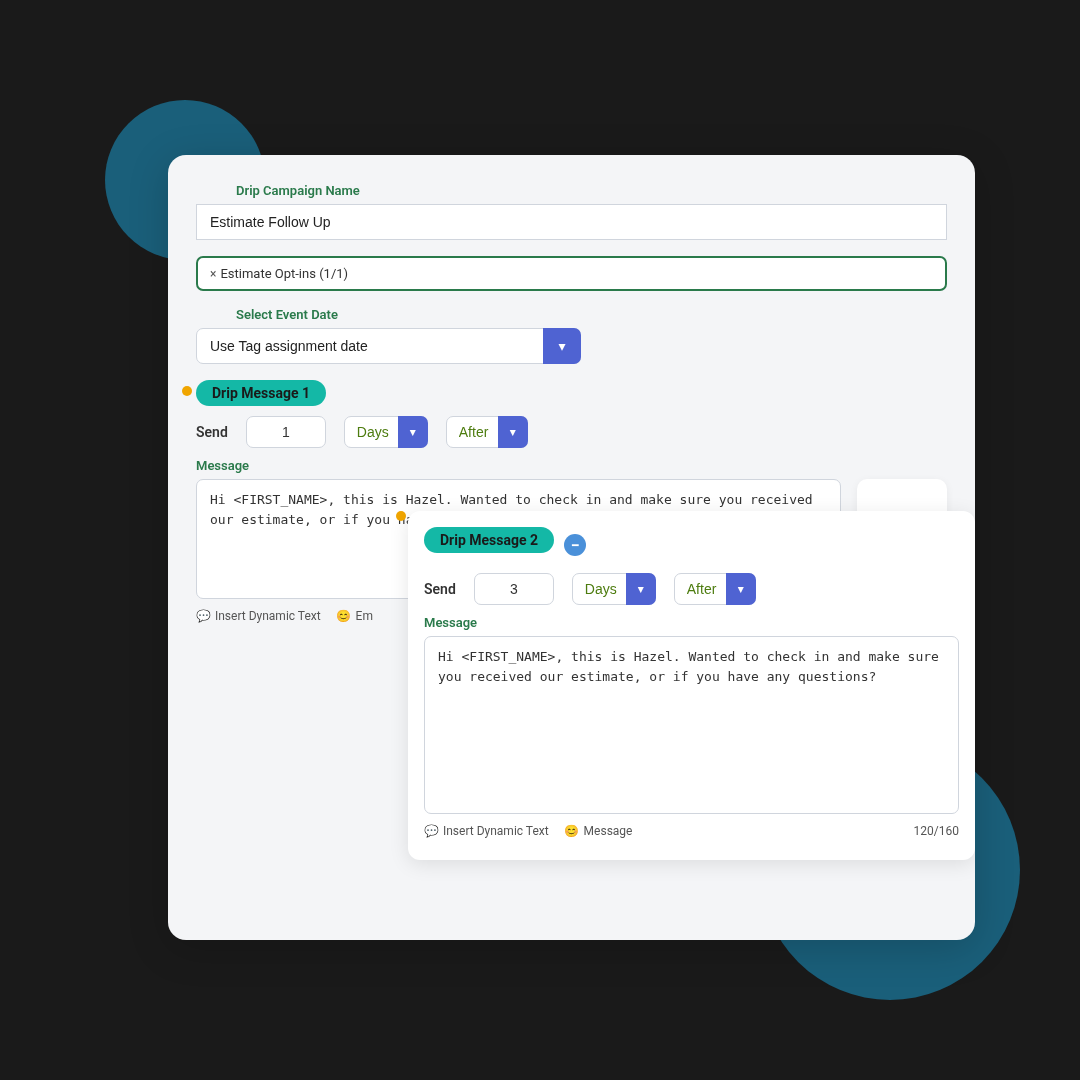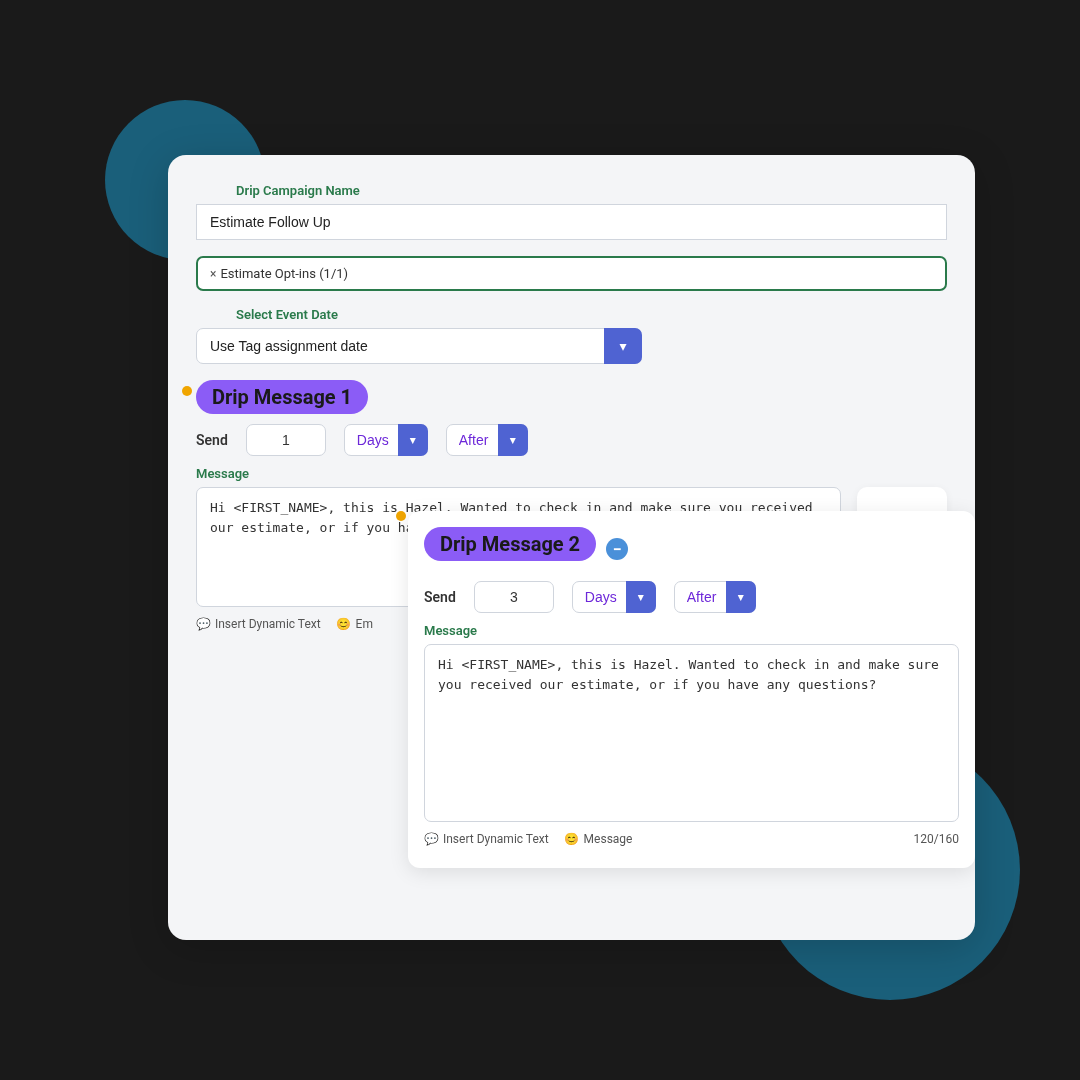--- a/index.html
+++ b/index.html
@@ -91,21 +91,21 @@
     }
 
     .tag-chip .x-btn {
       color: #555;
       cursor: pointer;
       font-size: 12px;
     }
 
     .select-wrapper {
       position: relative;
-      width: 446px;
+      width: 385px;
     }
 
     .select-input {
       width: 100%;
       background: #fff;
       border: 1px solid #d0d5dd;
       border-radius: 7px;
       padding: 9px 13px;
       font-size: 14px;
       color: #222;
@@ -131,24 +131,24 @@
     }
 
     .drip-section {
       position: relative;
       margin-bottom: 18px;
     }
 
     .drip-badge {
       display: inline-flex;
       align-items: center;
-      background: #8b5cf6;
+      background: #14b8a6;
       color: #1a1a1a;
       font-weight: 700;
-      font-size: 20px;
+      font-size: 14px;
       border-radius: 20px;
       padding: 5px 16px;
       margin-bottom: 10px;
     }
 
     .drip-dot {
       position: absolute;
       left: -14px;
       top: 6px;
       width: 10px;
@@ -185,21 +185,21 @@
     .mini-select-wrapper {
       position: relative;
     }
 
     .mini-select {
       background: #fff;
       border: 1px solid #d0d5dd;
       border-radius: 7px;
       padding: 7px 38px 7px 12px;
       font-size: 14px;
-      color: #6d28d9;
+      color: #4d7c0f;
       appearance: none;
       outline: none;
       cursor: pointer;
     }
 
     .mini-select-arrow {
       position: absolute;
       right: 0;
       top: 0;
       bottom: 0;

